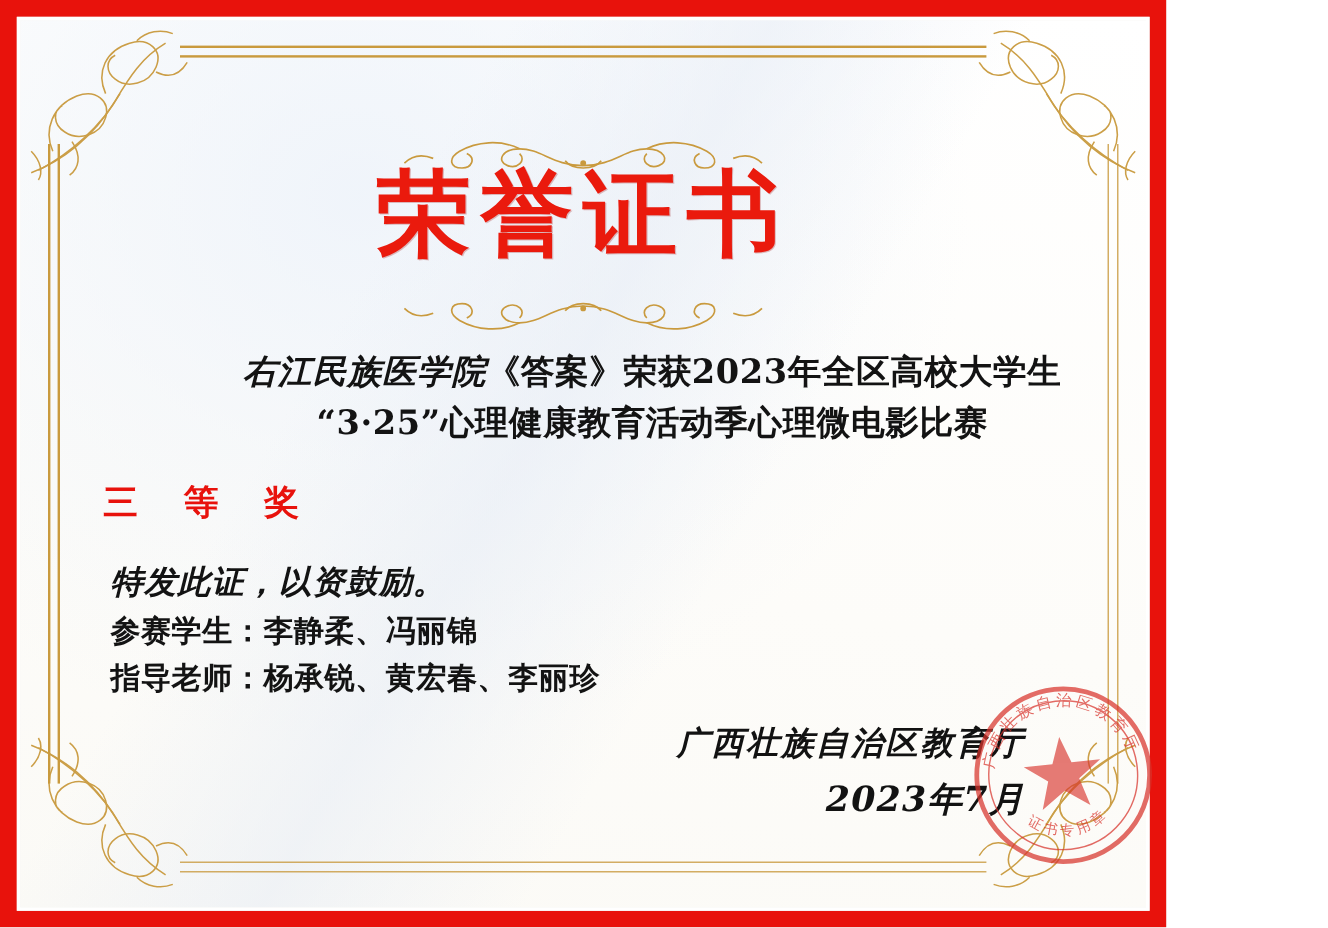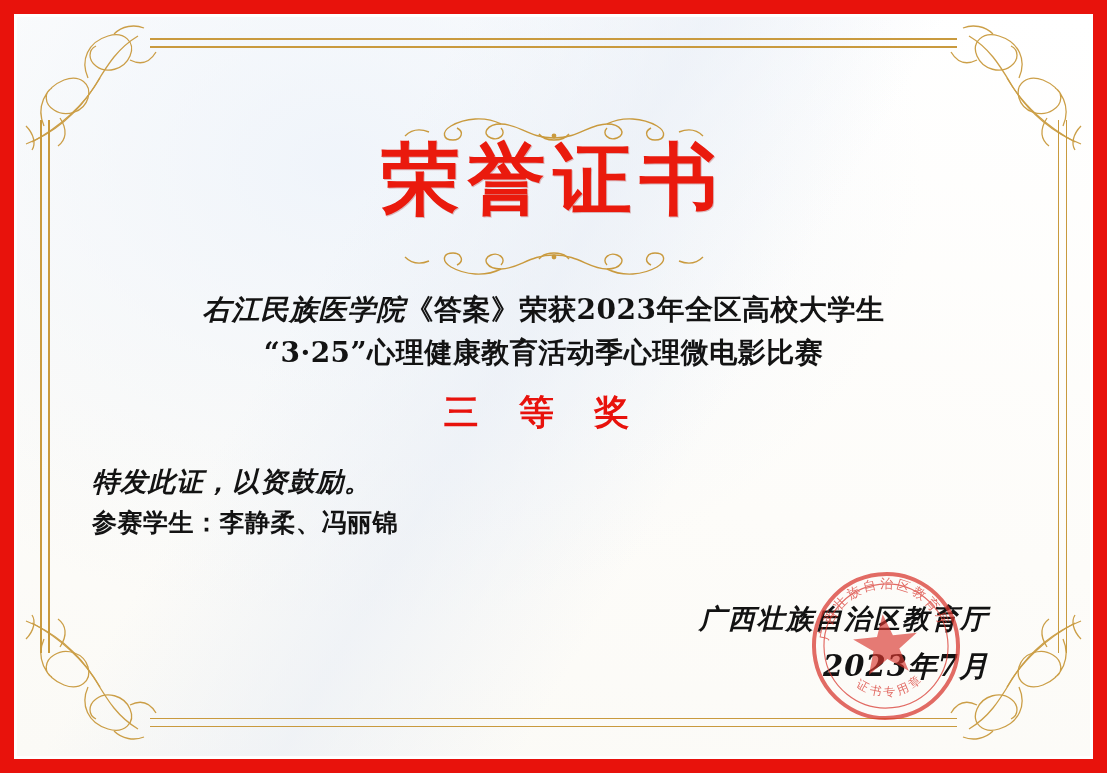--- a/index.html
+++ b/index.html
@@ -9,21 +9,21 @@
   }
   body {
     width: 1107px;
     height: 773px;
     overflow: hidden;
     font-family: "Liberation Serif", serif;
   }
 
   .certificate {
     position: relative;
-    width: 1107px;
+    width: 972px;
     height: 773px;
     background: #e5e5e5;
     overflow: hidden;
   }
 
   
   .red-frame {
     position: absolute;
     inset: 0;
     border: 14px solid #e8120c;
@@ -127,23 +127,22 @@
     font-size: 28px;
     line-height: 1.55;
     color: #131313;
     font-family: "DejaVu Serif", "Liberation Serif", serif;
     font-weight: 600;
     letter-spacing: 0.5px;
   }
   .line-1 .org { font-style: italic; letter-spacing: 1px; }
 
   .award {
-    margin-top: 14px;
-    text-align: center;
-    font-size: 35px;
+    margin-top: 24px;
+    font-size: 29px;
     font-weight: bold;
     letter-spacing: 14px;
     color: #e8120c;
     font-family: "DejaVu Serif", "Liberation Serif", serif;
   }
 
   .remark {
     margin-top: 28px;
     font-size: 27px;
     color: #131313;
@@ -314,20 +313,23 @@
     </div>
     <div class="line-2">“3·25”心理健康教育活动季心理微电影比赛</div>
 
     <div class="award">三 等 奖</div>
 
     <div class="remark">特发此证，以资鼓励。</div>
 
     <div class="participants">
       <span>参赛学生：</span><span>李静柔、冯丽锦</span>
     </div>
+    <div class="mentors">
+      <span>指导老师：</span><span>杨承锐、黄宏春、李丽珍</span>
+    </div>
   </div>
 
   <div class="signature">
     <div class="issuer">广西壮族自治区教育厅</div>
     <div class="issue-date">2023年7月</div>
   </div>
 
   <div class="seal">
     <svg viewBox="0 0 160 160" xmlns="http://www.w3.org/2000/svg">
       <defs>

